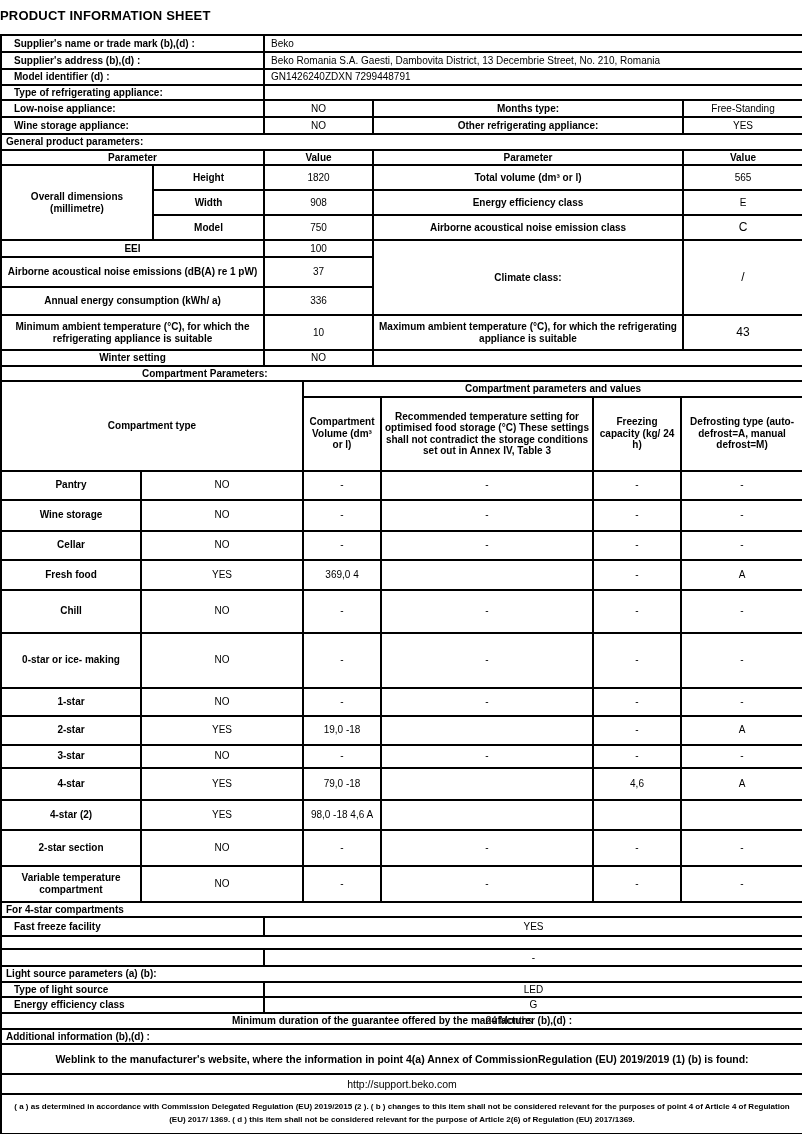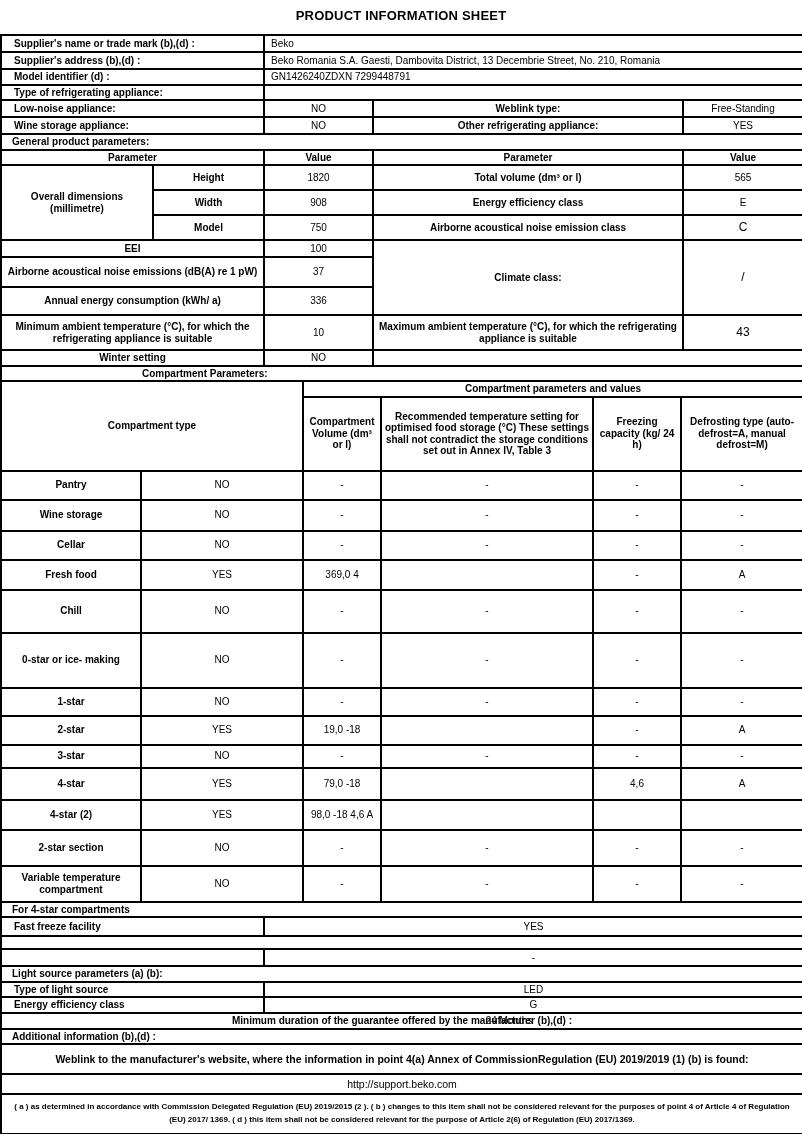--- a/index.html
+++ b/index.html
@@ -1,29 +1,29 @@
 <!DOCTYPE html>
 <html><head>
 <meta charset="utf-8">
 <style>
   html,body { margin:0; padding:0; background:#fff; }
   body { font-family:"Liberation Sans", sans-serif; color:#000; }
   .sheet { width:802px; height:1134px; background:#fff; position:relative; overflow:hidden; }
-  .title { height:34px; box-sizing:border-box; padding-top:8px; text-align:center;
+  .title { height:34px; box-sizing:border-box; padding-top:8px; 
            font-weight:bold; font-size:13px; letter-spacing:.2px; }
   .doc { width:802px; box-sizing:border-box; }
   table { border-collapse:collapse; table-layout:fixed; width:802px; }
   .doc table + table { margin-top:-2px; }
   td { border:2px solid #000; font-size:10px; line-height:1.15; padding:1px 2px;
        text-align:center; vertical-align:middle; box-sizing:border-box; }
   .lbl  { text-align:left; font-weight:bold; padding-left:12px; }
   .clbl { font-weight:bold; }           
   .val  { font-weight:normal; }
   .leftval { text-align:left; font-weight:normal; padding-left:6px; }
-  .bar  { text-align:left; font-weight:bold; padding-left:10px; }
+  .bar  { text-align:left; font-weight:bold; padding-left:4px; }
   .bar-indent { text-align:left; font-weight:bold; padding-left:140px;margin-top:37px; }
   .nowrap { white-space:nowrap; }
   .guar { position:relative; height:12px; }
   .guar .g-val { position:absolute; left:505px; top:0; transform:translateX(-50%);
                  font-weight:normal; white-space:nowrap; }
   .weblink-cell { font-weight:bold; font-size:10.5px; }
   .url-cell { font-weight:normal; font-size:10.5px; }
   .foot { font-weight:bold; font-size:8px; line-height:1.6; padding:5px 8px; }
 </style>
 </head>
@@ -55,21 +55,21 @@
         <td colspan="2" class="lbl">Model identifier (d) :</td>
         <td colspan="3" class="leftval">GN1426240ZDXN 7299448791</td>
       </tr>
       <tr style="height:14px">
         <td colspan="2" class="lbl">Type of refrigerating appliance:</td>
         <td colspan="3"></td>
       </tr>
       <tr style="height:17px">
         <td colspan="2" class="lbl">Low-noise appliance:</td>
         <td class="val">NO</td>
-        <td class="clbl">Weblink type:</td>
+        <td class="clbl">Months type:</td>
         <td class="val">Free-Standing</td>
       </tr>
       <tr style="height:17px">
         <td colspan="2" class="lbl">Wine storage appliance:</td>
         <td class="val">NO</td>
         <td class="clbl">Other refrigerating appliance:</td>
         <td class="val">YES</td>
       </tr>
       <tr style="height:14px">
         <td colspan="5" class="bar">General product parameters:</td>

